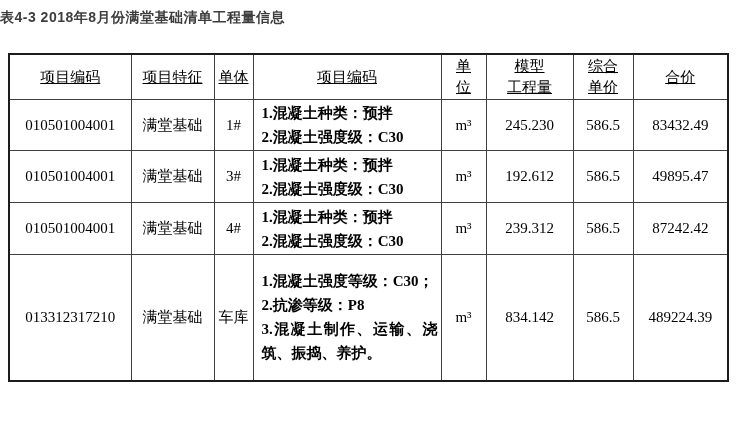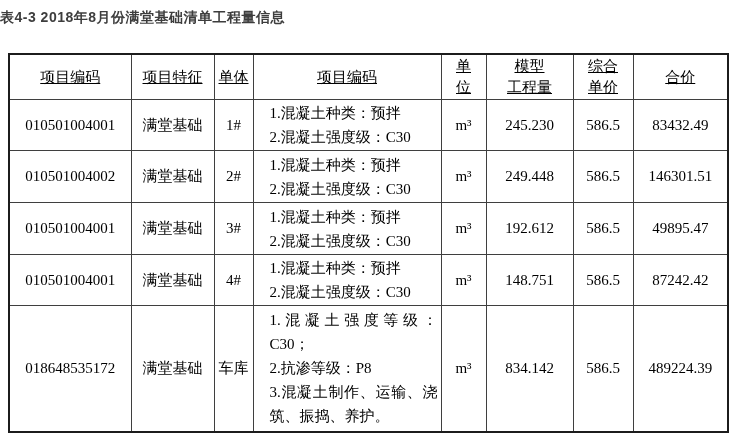--- a/index.html
+++ b/index.html
@@ -49,22 +49,23 @@
   .qty-table thead th{white-space:pre-line;line-height:21px;}
   .qty-table th.th-unit{padding:0 10px;}
   .qty-table tbody tr{height:50px;}
   .qty-table tbody tr:nth-child(2),
   .qty-table tbody tr:nth-child(3){height:52px;}
   .qty-table tbody tr:last-child{height:126px;}
   .qty-table td.features{
     text-align:justify;
     text-align-last:left;
     white-space:pre-line;
-    padding:1px 3px 1px 16px;
+    padding:1px 3px 1px 8px;
     line-height:24px;
+    font-weight:bold;
   }
   
   col.c-code{width:122px;}
   col.c-name{width:83px;}
   col.c-block{width:39px;}
   col.c-feat{width:188px;}
   col.c-unit{width:45px;}
   col.c-qty{width:87px;}
   col.c-price{width:60px;}
   col.c-total{width:95px;}
@@ -106,54 +107,43 @@
     <td>满堂基础</td>
     <td>1#</td>
     <td class="features">1.混凝土种类：预拌
 2.混凝土强度级：C30</td>
     <td>m³</td>
     <td>245.230</td>
     <td>586.5</td>
     <td>83432.49</td>
   </tr>
       <tr>
-    <td>010501004002</td>
-    <td>满堂基础</td>
-    <td>2#</td>
-    <td class="features">1.混凝土种类：预拌
-2.混凝土强度级：C30</td>
-    <td>m³</td>
-    <td>249.448</td>
-    <td>586.5</td>
-    <td>146301.51</td>
-  </tr>
-      <tr>
     <td>010501004001</td>
     <td>满堂基础</td>
     <td>3#</td>
     <td class="features">1.混凝土种类：预拌
 2.混凝土强度级：C30</td>
     <td>m³</td>
     <td>192.612</td>
     <td>586.5</td>
     <td>49895.47</td>
   </tr>
       <tr>
     <td>010501004001</td>
     <td>满堂基础</td>
     <td>4#</td>
     <td class="features">1.混凝土种类：预拌
 2.混凝土强度级：C30</td>
     <td>m³</td>
-    <td>148.751</td>
+    <td>239.312</td>
     <td>586.5</td>
     <td>87242.42</td>
   </tr>
       <tr>
-    <td>018648535172</td>
+    <td>013312317210</td>
     <td>满堂基础</td>
     <td>车库</td>
     <td class="features">1.混凝土强度等级：C30；
 2.抗渗等级：P8
 3.混凝土制作、运输、浇筑、振捣、养护。</td>
     <td>m³</td>
     <td>834.142</td>
     <td>586.5</td>
     <td>489224.39</td>
   </tr>

